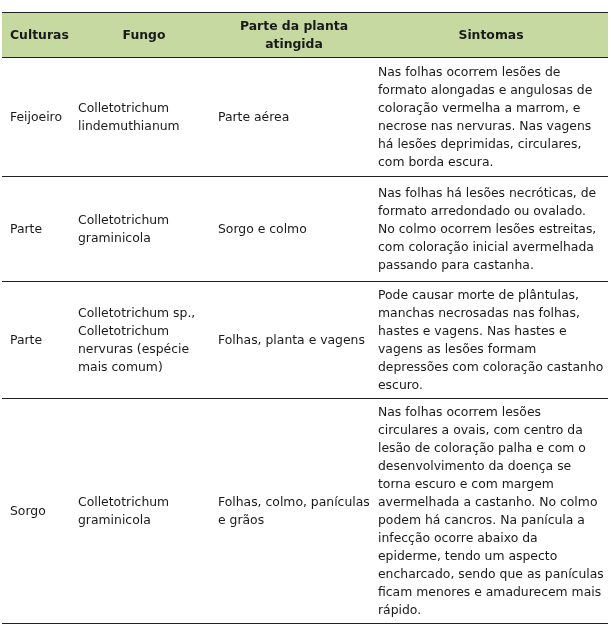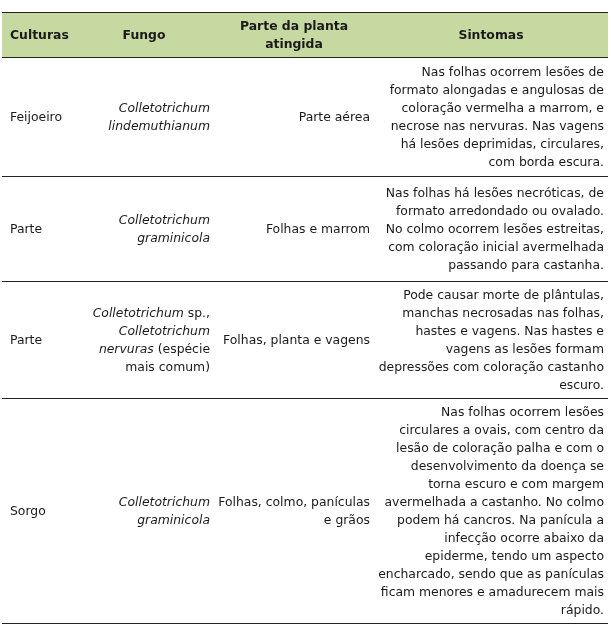--- a/index.html
+++ b/index.html
@@ -1,23 +1,23 @@
 <!DOCTYPE html>
 <html><head>
 <meta charset="utf-8">
 <style>
   html, body { margin: 0; padding: 0; background: #ffffff; }
   body { width: 611px; height: 629px; overflow: hidden; font-family: "DejaVu Sans", sans-serif; color: #1a1a1a; }
   .table-wrap { position: absolute; left: 2px; top: 12px; width: 606px; }
   table { border-collapse: collapse; width: 606px; table-layout: fixed; font-size: 12.4px; line-height: 18px; }
   th { background: #c6d9a0; font-weight: bold; padding: 4px 4px; height: 34px; border-top: 1.5px solid #222; border-bottom: 1.5px solid #222; text-align: center; vertical-align: middle; }
-  td { border-bottom: 1.5px solid #222; text-align: right; vertical-align: middle; padding: 4px 4px; }
+  td { border-bottom: 1.5px solid #222; text-align: left; vertical-align: middle; padding: 4px 4px; }
   th.c0 { text-align: left; padding-left: 8px; }
   td.c0 { text-align: left; padding-left: 8px; margin-left: 36px; }
-  .it { font-style: italic; }
+  .it { }
   col.w0 { width: 72px; }
   col.w1 { width: 140px; }
   col.w2 { width: 160px; }
   col.w3 { width: 234px; }
   tr.r0 td { height: 110px; }
   tr.r1 td { height: 96px; }
   tr.r2 td { height: 103px; }
   tr.r3 td { height: 214px; }
 </style>
 </head>
@@ -42,21 +42,21 @@
     <tbody>
       <tr class="r0">
         <td class="c0">Feijoeiro</td>
         <td><span class="it">Colletotrichum lindemuthianum</span></td>
         <td>Parte aérea</td>
         <td>Nas folhas ocorrem lesões de formato alongadas e angulosas de coloração vermelha a marrom, e necrose nas nervuras. Nas vagens há lesões deprimidas, circulares, com borda escura.</td>
       </tr>
       <tr class="r1">
         <td class="c0">Parte</td>
         <td><span class="it">Colletotrichum graminicola</span></td>
-        <td>Folhas e marrom</td>
+        <td>Sorgo e colmo</td>
         <td>Nas folhas há lesões necróticas, de formato arredondado ou ovalado. No colmo ocorrem lesões estreitas, com coloração inicial avermelhada passando para castanha.</td>
       </tr>
       <tr class="r2">
         <td class="c0">Parte</td>
         <td><span class="it">Colletotrichum</span><span> sp., </span><span class="it">Colletotrichum nervuras</span><span> (espécie mais comum)</span></td>
         <td>Folhas, planta e vagens</td>
         <td>Pode causar morte de plântulas, manchas necrosadas nas folhas, hastes e vagens. Nas hastes e vagens as lesões formam depressões com coloração castanho escuro.</td>
       </tr>
       <tr class="r3">
         <td class="c0">Sorgo</td>

